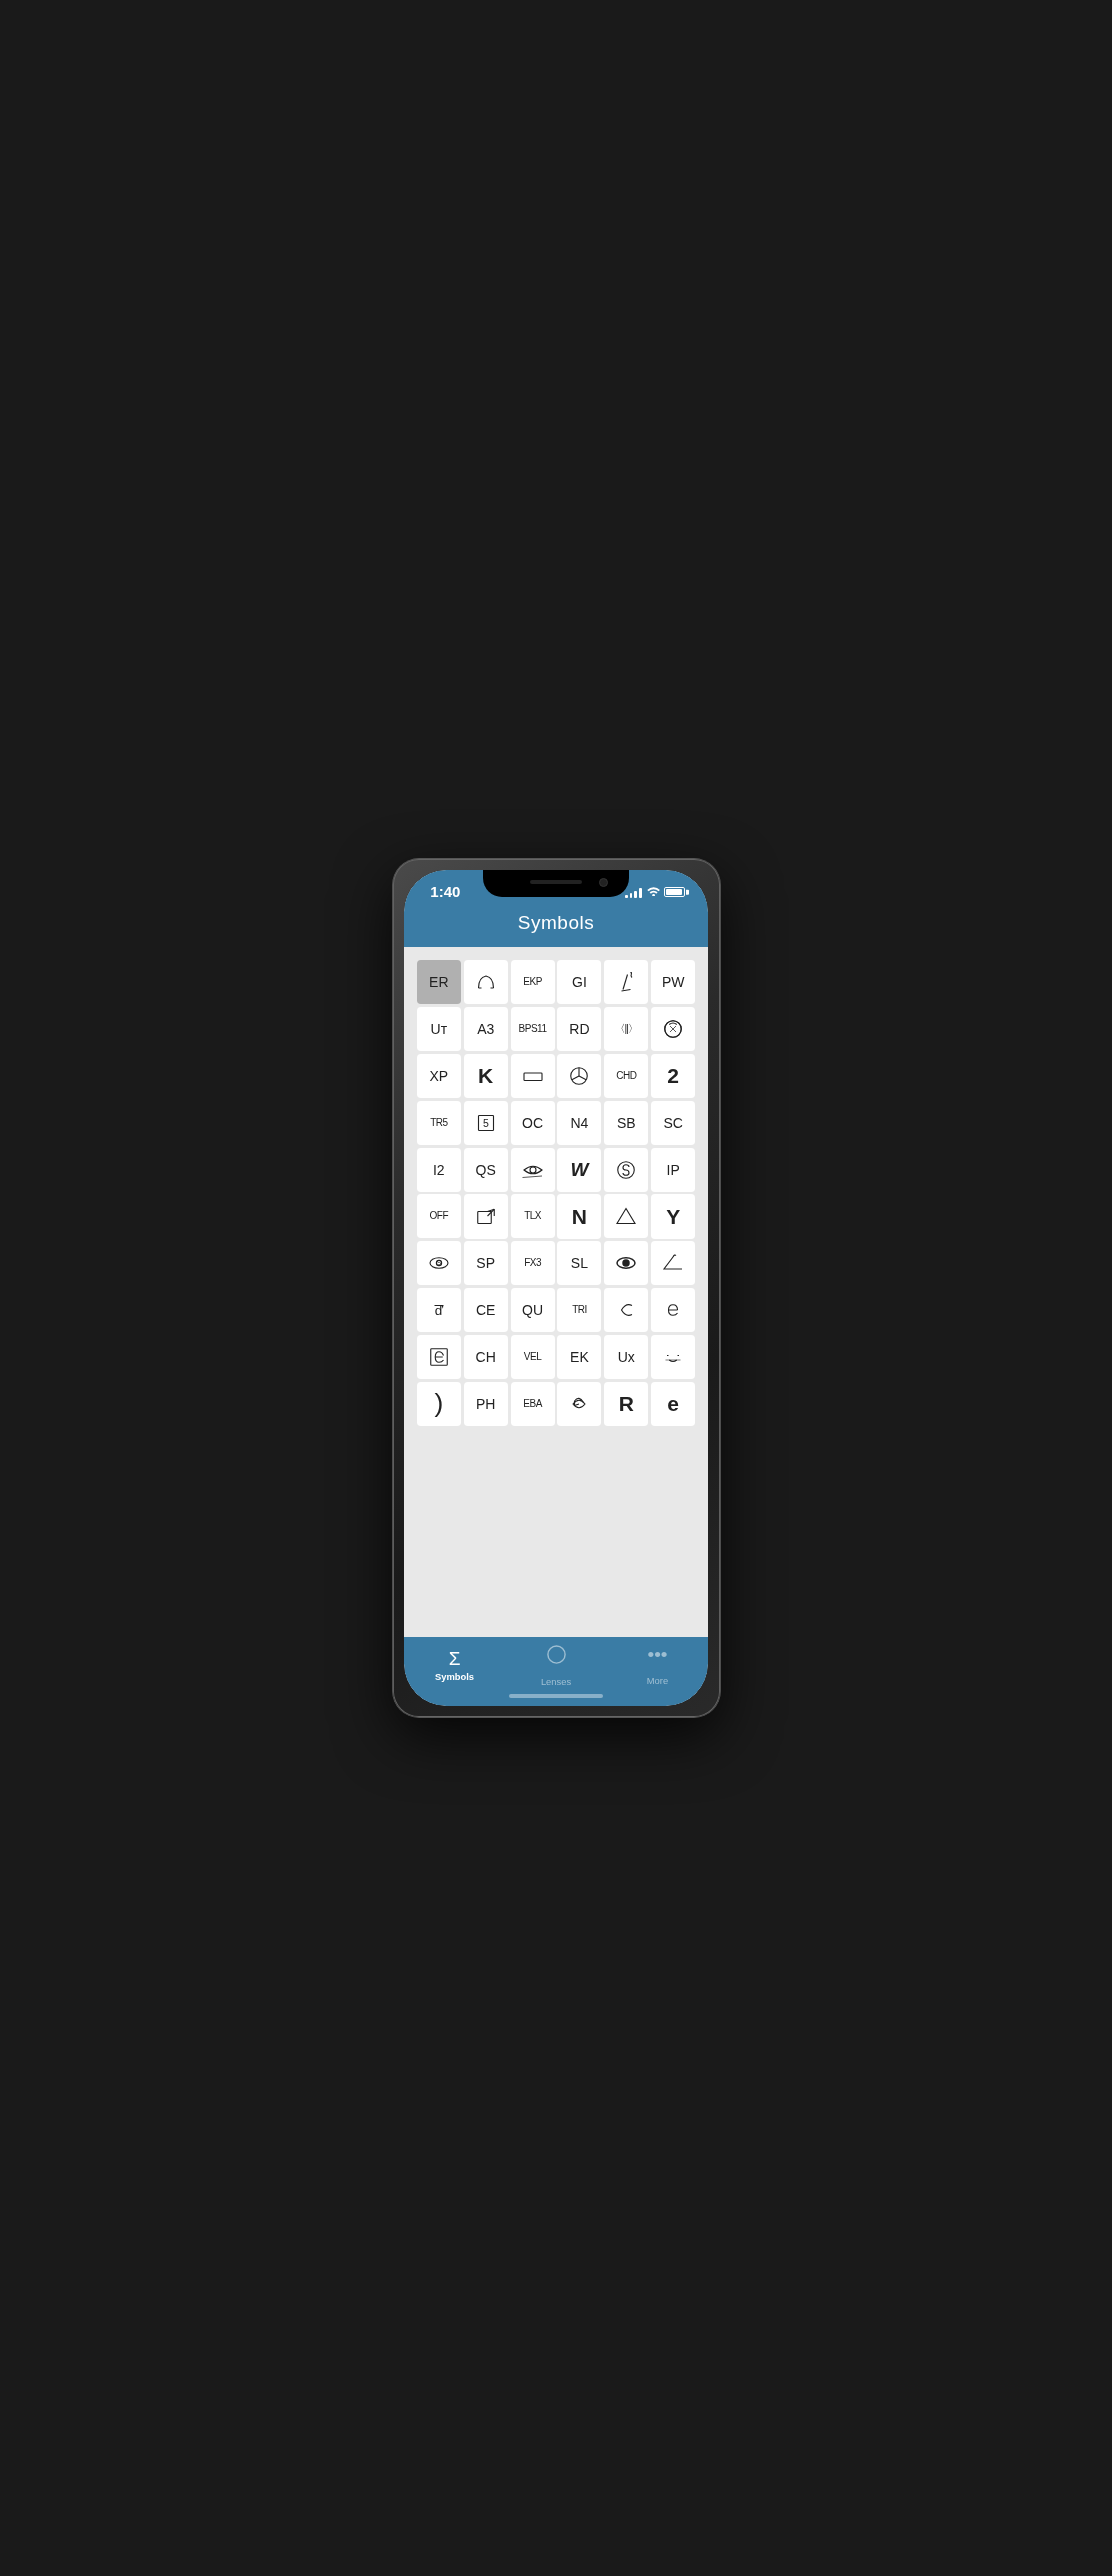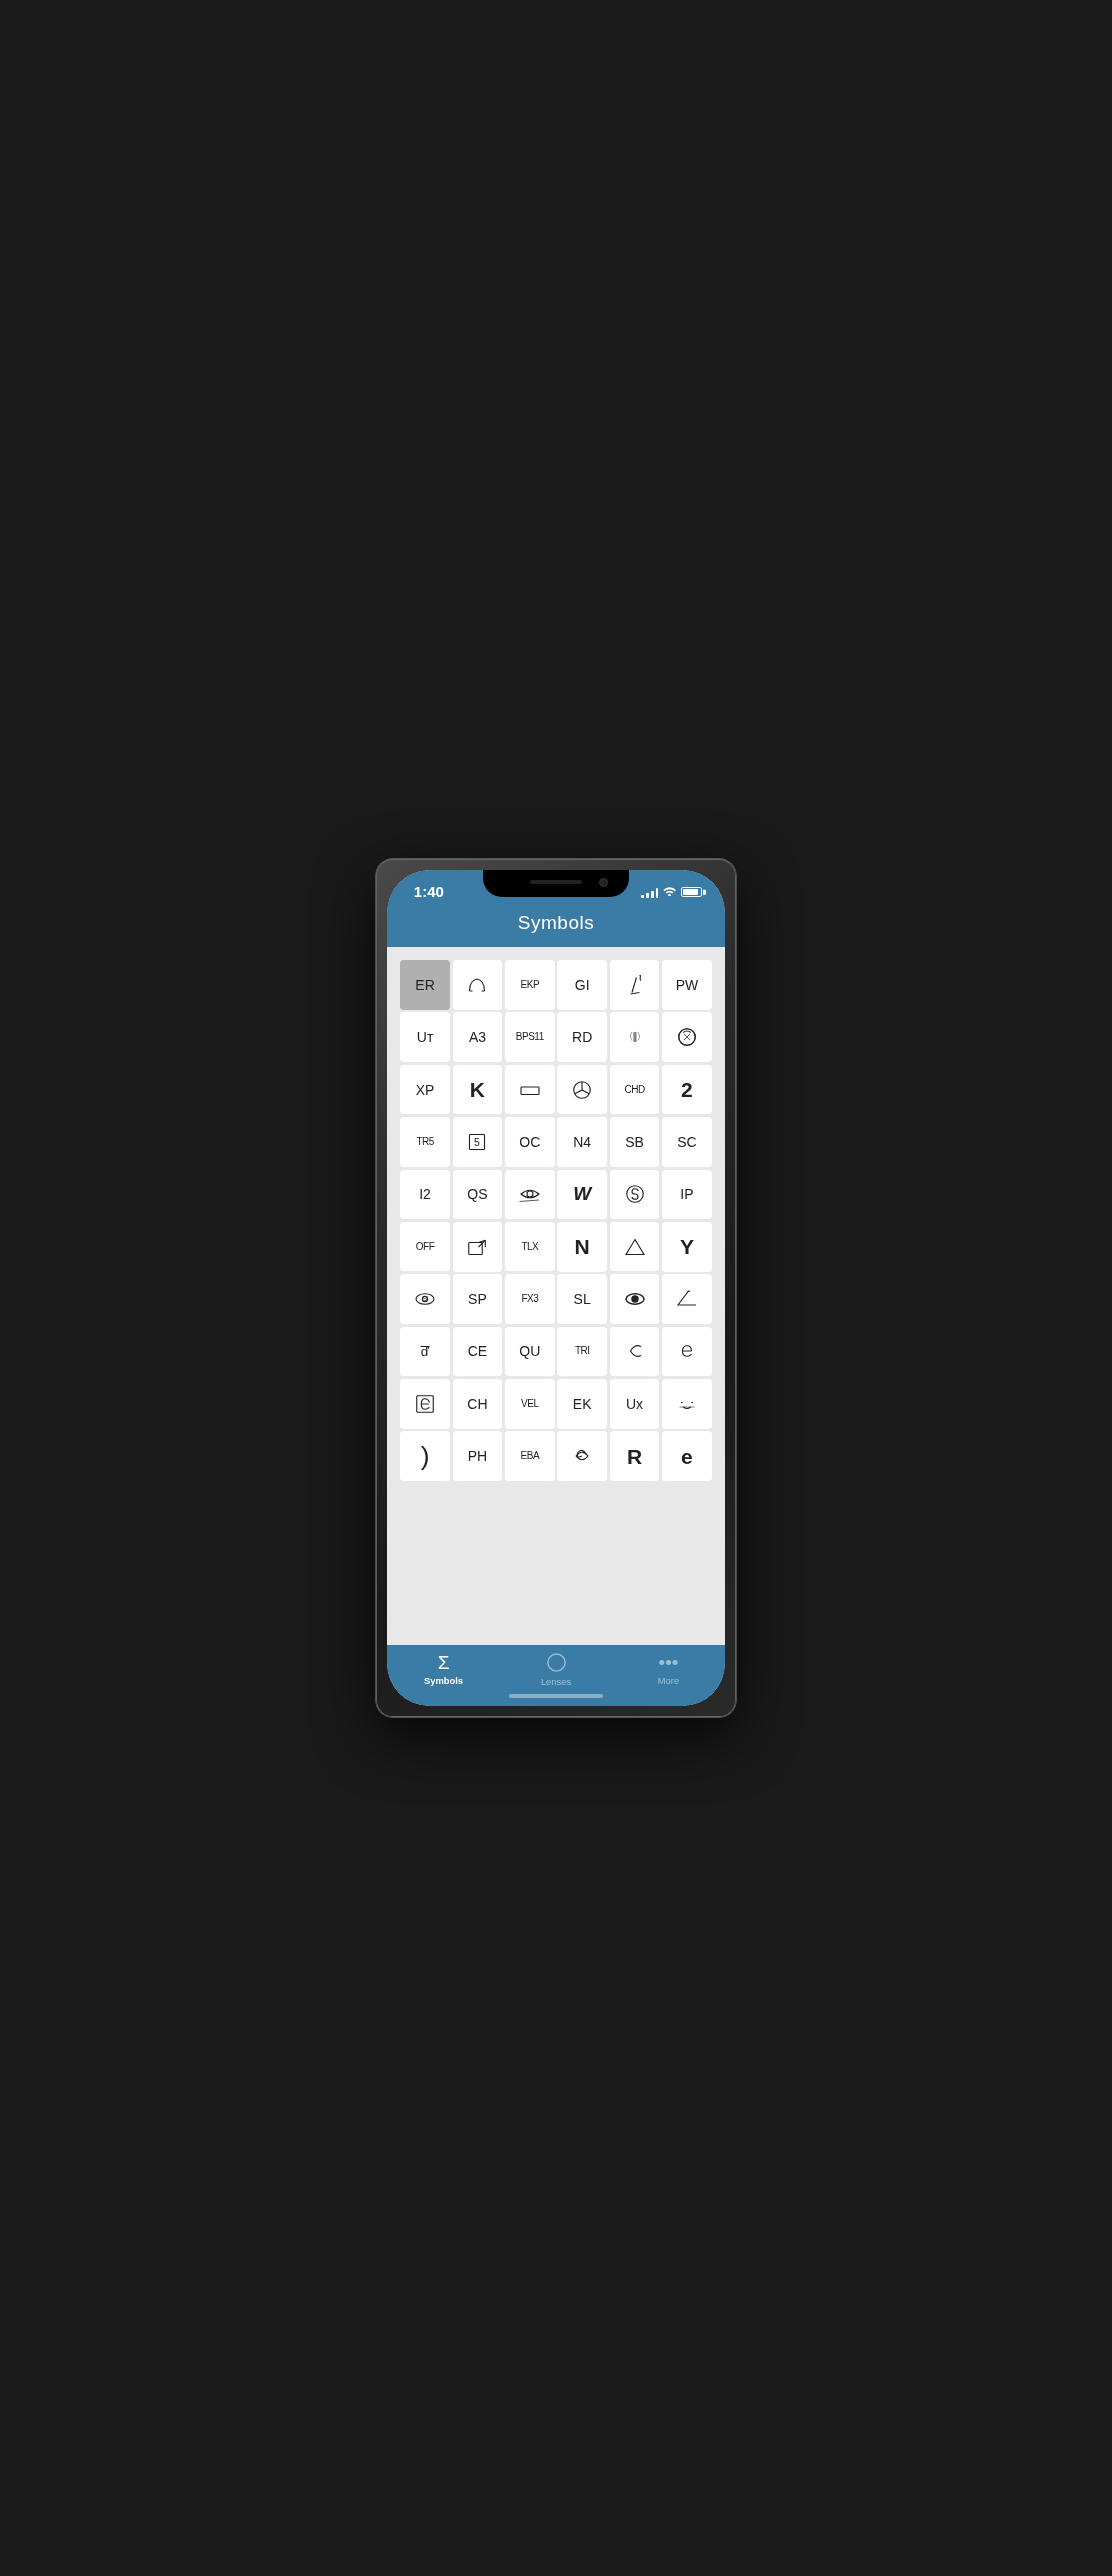--- a/index.html
+++ b/index.html
@@ -6,24 +6,24 @@
     body {
       background: #1a1a1a;
       display: flex;
       justify-content: center;
       align-items: center;
       min-height: 100vh;
       font-family: -apple-system, BlinkMacSystemFont, 'Helvetica Neue', Arial, sans-serif;
     }
 
     .phone-outer {
-      width: 360px;
+      width: 327px;
       height: 858px;
       background: linear-gradient(145deg, #4a4a4a, #2a2a2a, #1a1a1a, #2a2a2a);
-      border-radius: 17px;
+      border-radius: 26px;
       padding: 11.3px;
       position: relative;
       box-shadow: 0 0 0 0.9px #555, 0 19px 57px rgba(0,0,0,0.8), inset 0 0 0 0.9px #666;
     }
 
     .phone-inner {
       width: 100%;
       height: 100%;
       background: #000;
       border-radius: 42px;
@@ -231,20 +231,21 @@
       opacity: 0.5;
     }
     .tab-label {
       color: white;
       font-size: 9.4px;
       font-weight: 600;
     }
     .tab-label.dim {
       opacity: 0.5;
       font-weight: 400;
+      margin-top: 8px;
     }
 
     .home-indicator {
       background: #3a7ca5;
       padding: 3.8px 0 7.5px;
       display: flex;
       justify-content: center;
       flex-shrink: 0;
     }
     .home-bar {

